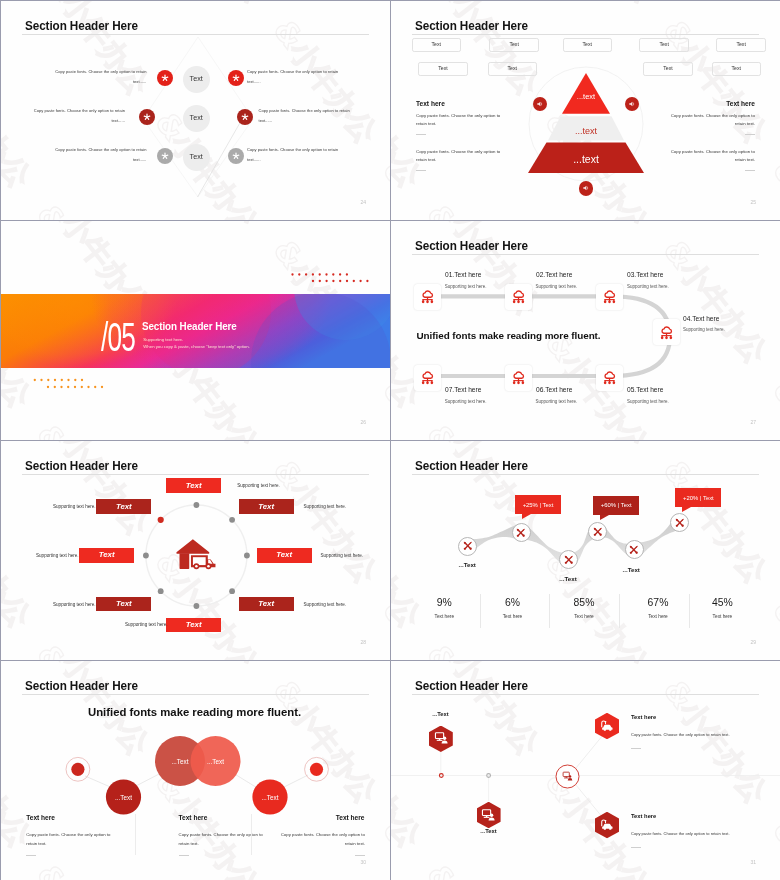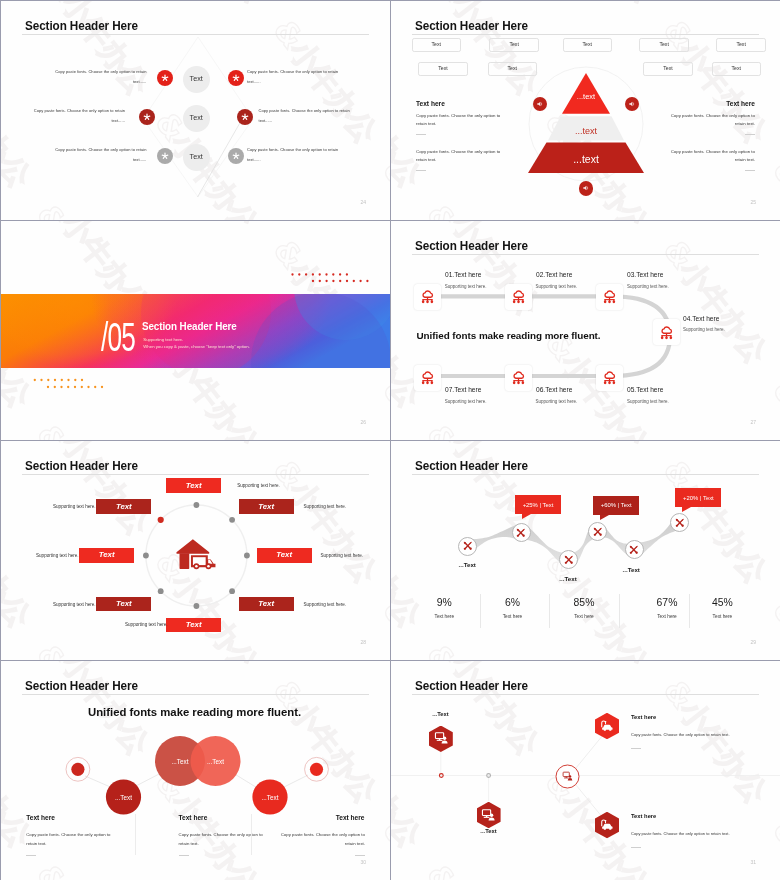--- a/index.html
+++ b/index.html
@@ -1099,21 +1099,21 @@
     <div class="s6-stat" style="left:90.5px">
         <div class="s6-val">6%</div>
         <div class="s6-lbl">Text here</div>
       </div>
     <div class="s6-div" style="left:158.1px"></div>
     <div class="s6-stat" style="left:162px">
         <div class="s6-val">85%</div>
         <div class="s6-lbl">Text here</div>
       </div>
     <div class="s6-div" style="left:227.5px"></div>
-    <div class="s6-stat" style="left:245px">
+    <div class="s6-stat" style="left:236px">
         <div class="s6-val">67%</div>
         <div class="s6-lbl">Text here</div>
       </div>
     <div class="s6-div" style="left:297.8px"></div>
     <div class="s6-stat" style="left:300.4px">
         <div class="s6-val">45%</div>
         <div class="s6-lbl">Text here</div>
       </div>
 </div>
   <div class="slide" id="s7">

